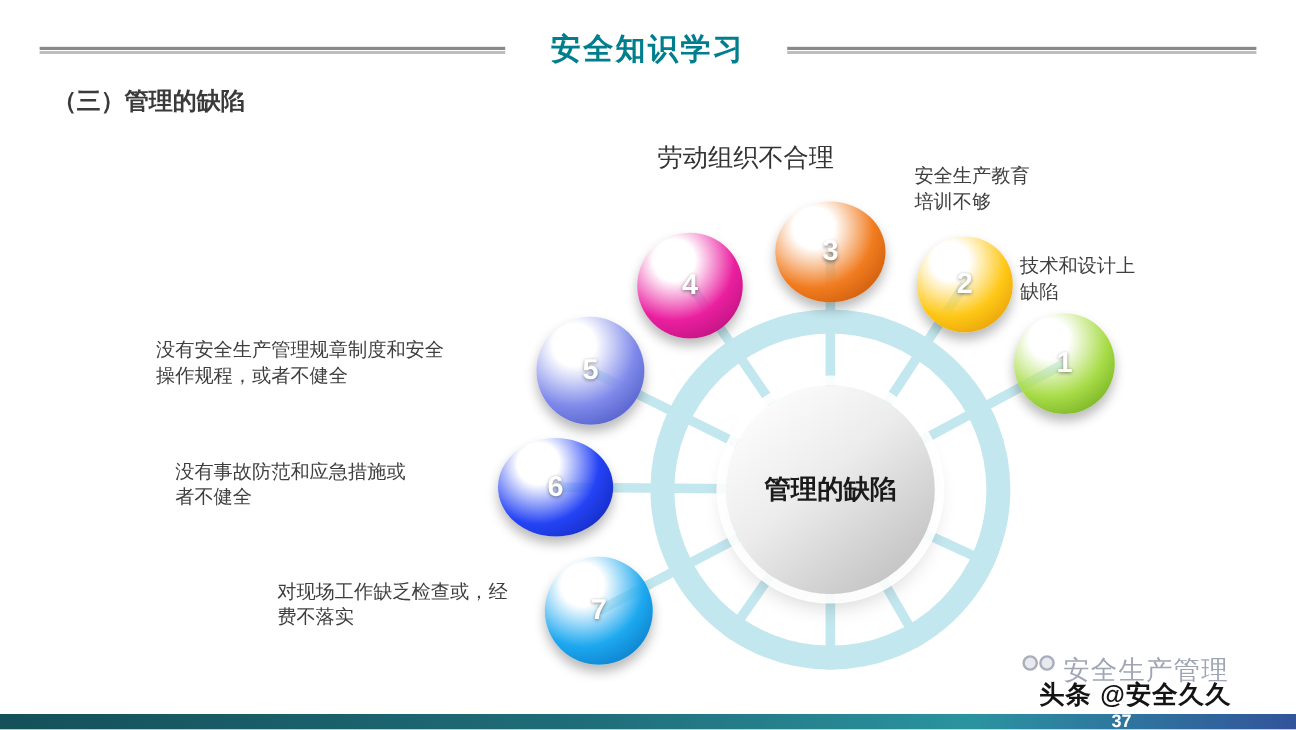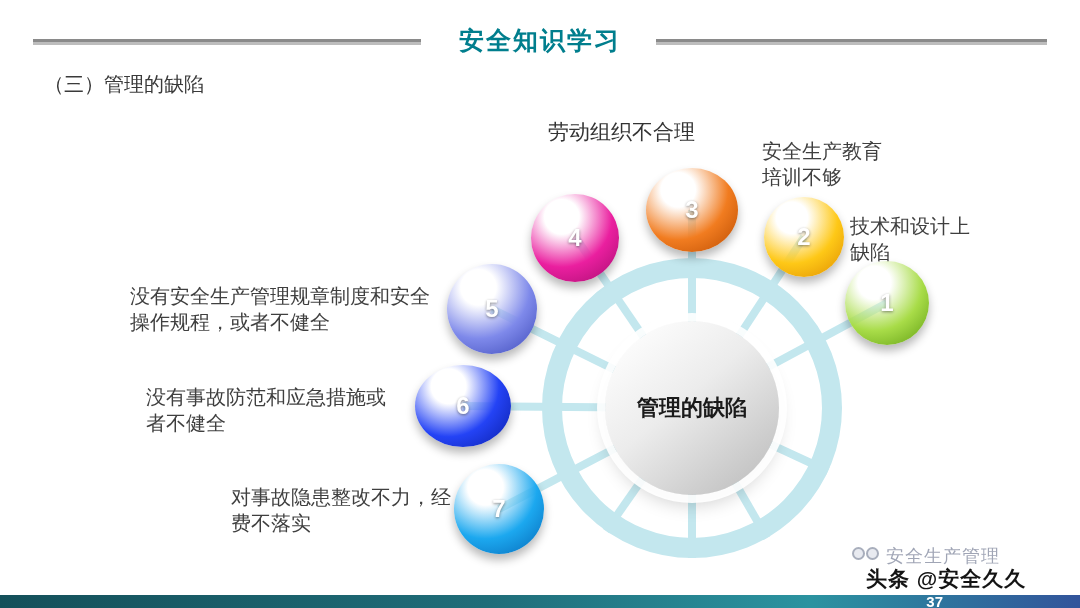--- a/index.html
+++ b/index.html
@@ -4,49 +4,49 @@
 <style>
   html,body{margin:0;padding:0;}
   body{font-family:"Liberation Sans","DejaVu Sans",sans-serif;background:#ffffff;}
   .slide{position:relative;width:1080px;height:608px;background:#ffffff;overflow:hidden;}
 
   
   .rule{position:absolute;height:6px;background:linear-gradient(#8a8a8a 0 42%,#ffffff 42% 58%,#bdbdbd 58% 100%);z-index:2;}
   .rule-left{left:33px;top:39px;width:388px;}
   .rule-right{left:656px;top:39px;width:391px;}
   .page-title{position:absolute;left:0;right:0;top:24px;text-align:center;font-size:25px;font-weight:bold;letter-spacing:2px;color:var(--title-c,#007e8d);z-index:3;}
-  .section-heading{position:absolute;left:44px;top:71px;font-size:20px;font-weight:normal;color:#3a3a3a;z-index:3;}
+  .section-heading{position:absolute;left:44px;top:71px;font-size:20px;font-weight:bold;color:#3a3a3a;z-index:3;}
 
   
   .wheel{position:absolute;left:0;top:0;z-index:1;}
   .wheel line{stroke:var(--ring,#c3e7ee);stroke-width:8;}
   .wheel .ring{fill:none;stroke:var(--ring,#c3e7ee);stroke-width:20;}
 
   
   .hub{position:absolute;left:605px;top:321px;width:174px;height:174px;border-radius:50%;
        background:linear-gradient(140deg,#fefefe 8%,#ececec 45%,#c0c0c0 92%);
        box-shadow:0 0 0 8px rgba(255,255,255,0.9),0 10px 18px rgba(0,0,0,0.18);
        display:flex;flex-direction:row;align-items:center;justify-content:center;z-index:2;}
   .hub div{font-size:22px;font-weight:bold;color:#1a1a1a;line-height:1.35;}
 
   
   .ball{position:absolute;border-radius:50%;display:flex;align-items:center;justify-content:center;z-index:3;
         background:radial-gradient(circle at 35% 26%,rgba(255,255,255,0.95) 0%,rgba(255,255,255,0.35) 20%,var(--c,#999) 58%,var(--cd,#555) 100%);
         box-shadow:0 6px 10px rgba(0,0,0,0.28);}
   .ball-num{color:#ffffff;font-weight:bold;font-size:24px;text-shadow:0 1px 3px rgba(0,0,0,0.45);}
 
   
-  .note{position:absolute;font-size:20px;color:#3f3f3f;line-height:1.3;z-index:4;white-space:nowrap;}
+  .note{position:absolute;font-size:16px;color:#3f3f3f;line-height:1.3;z-index:4;white-space:nowrap;}
   .note-big{font-size:21px;color:#333;}
 
   
   .footer-bar{position:absolute;left:0;right:0;bottom:0;height:13px;z-index:4;
               background:linear-gradient(90deg,#14505a 0%,#1f6d79 45%,#2b93a0 75%,#32549b 100%);}
   .page-number{position:absolute;right:137px;bottom:-2px;color:#ffffff;font-size:15px;font-weight:bold;z-index:5;}
-  .watermark-brand{position:absolute;left:886px;top:544px;font-size:18px;color:#969cae;opacity:0.9;z-index:4;letter-spacing:1px;}
+  .watermark-brand{position:absolute;left:886px;top:544px;font-size:22px;color:#969cae;opacity:0.9;z-index:4;letter-spacing:1px;}
   .watermark-byline{position:absolute;left:866px;top:565px;font-size:21px;font-weight:bold;color:#141414;z-index:5;letter-spacing:1px;}
   .wm-icon{position:absolute;left:852px;top:546px;z-index:4;}
   .wm-icon span{display:inline-block;width:9px;height:9px;border:2px solid #a8aebc;border-radius:50%;margin-right:1px;background:#e8eaf0;}
 </style>
 </head>
 <body>
 
 <div class="slide">
 
   <div class="rule rule-left"></div>
@@ -112,21 +112,21 @@
   </div>
   <div class="note" style="left:130px;top:283px">
     <div>没有安全生产管理规章制度和安全</div>
     <div>操作规程，或者不健全</div>
   </div>
   <div class="note" style="left:146px;top:384px">
     <div>没有事故防范和应急措施或</div>
     <div>者不健全</div>
   </div>
   <div class="note" style="left:231px;top:484px">
-    <div>对事故隐患整改不力，经</div>
+    <div>对现场工作缺乏检查或，经</div>
     <div>费不落实</div>
   </div>
 
   <div class="wm-icon"><span></span><span></span></div>
   <div class="watermark-brand">安全生产管理</div>
   <div class="watermark-byline">头条 @安全久久</div>
   <div class="footer-bar"></div>
   <div class="page-number">37</div>
 
 </div>

